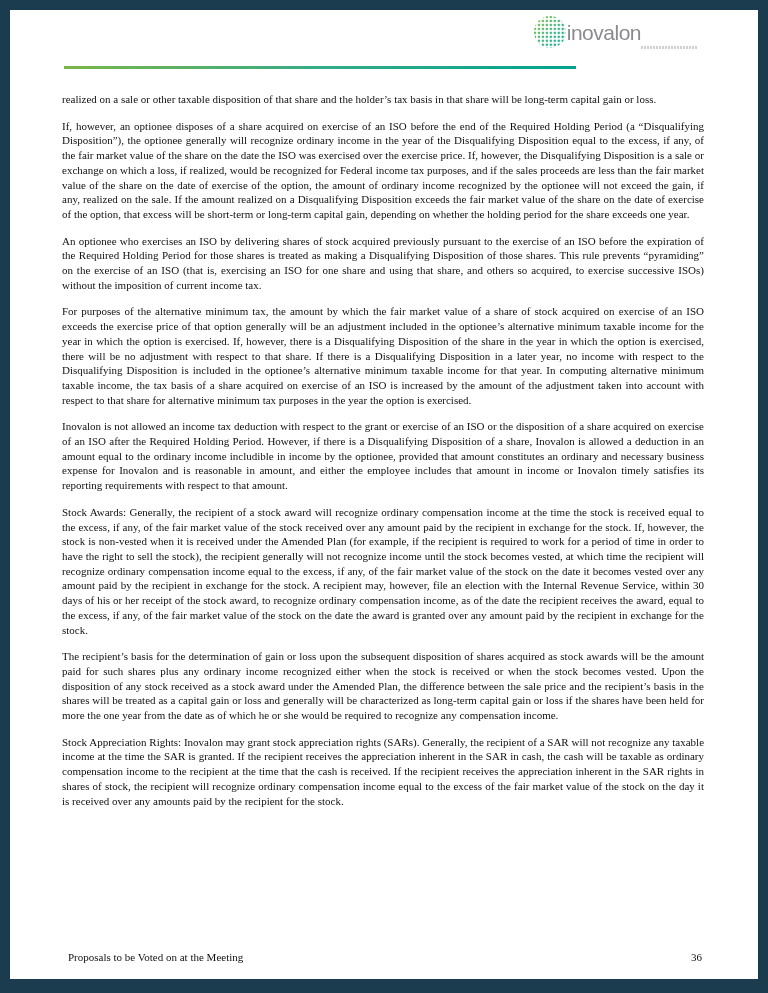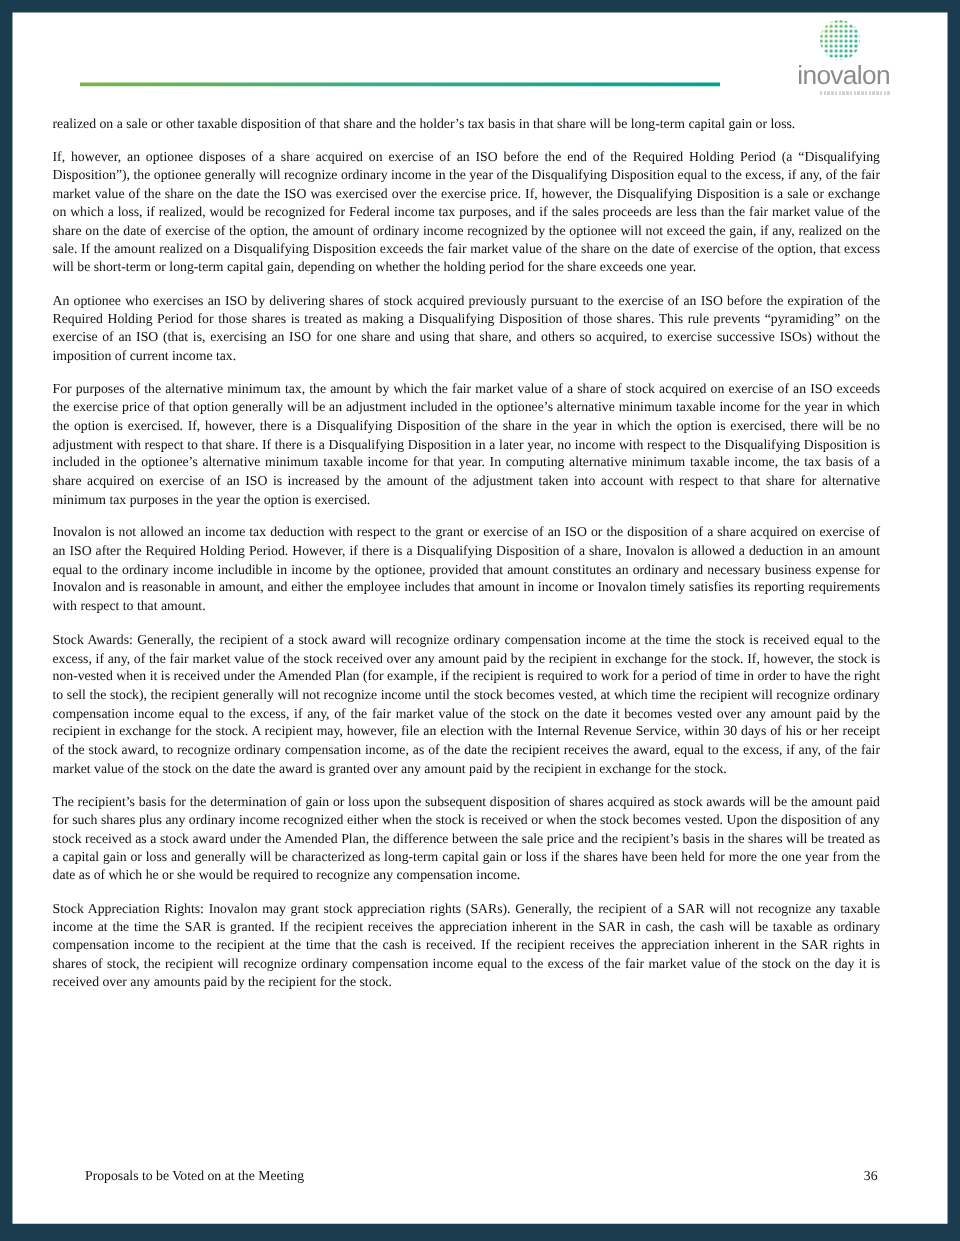--- a/index.html
+++ b/index.html
@@ -12,50 +12,50 @@
   }
   .page{
     background:#ffffff;
     width:100%;height:100%;
     box-sizing:border-box;
     display:flex;flex-direction:column;
     overflow:hidden;
   }
   .header{position:relative;height:69px;flex:0 0 auto;}
   .logo{
-    position:absolute;top:5px;right:46px;
-    display:flex;flex-direction:column;align-items:center;
+    position:absolute;top:5px;right:61px;
+    display:flex;align-items:center;
   }
   .logo-sphere{width:34px;height:34px;margin-left:-6px;display:block;}
   .logo-word{
     font-family:"Liberation Sans", sans-serif;
     font-size:21px;font-weight:500;color:#898b8e;
     letter-spacing:-0.5px;line-height:1;margin-top:1px;
   }
   .logo-sub{
     width:56px;height:3px;margin-top:2px;align-self:flex-end;
     background:repeating-linear-gradient(90deg,#c4c6c8 0 2px,transparent 2px 3px);
     opacity:.8;
   }
   .header-rule{
     position:absolute;left:54px;top:56px;
     width:512px;height:3px;
     background:linear-gradient(90deg,#7ab648,#35ab87,#00a48e);
   }
   .main{
     flex:1 1 auto;
-    padding:13px 54px 0 32px;
+    padding:13px 54px 0 52px;
     font-size:11px;line-height:14.7px;color:#111111;
     text-align:justify;
   }
   .main p{margin:0 0 12px 0;}
   .footer{
     flex:0 0 auto;
     display:flex;justify-content:space-between;align-items:baseline;
-    padding:0 56px 32px 58px;
+    padding:0 56px 16px 58px;
     font-size:11px;color:#111111;
   }
 </style>
 </head>
 <body>
 
 <div class="frame">
   <div class="page">
 
     <div class="header">

